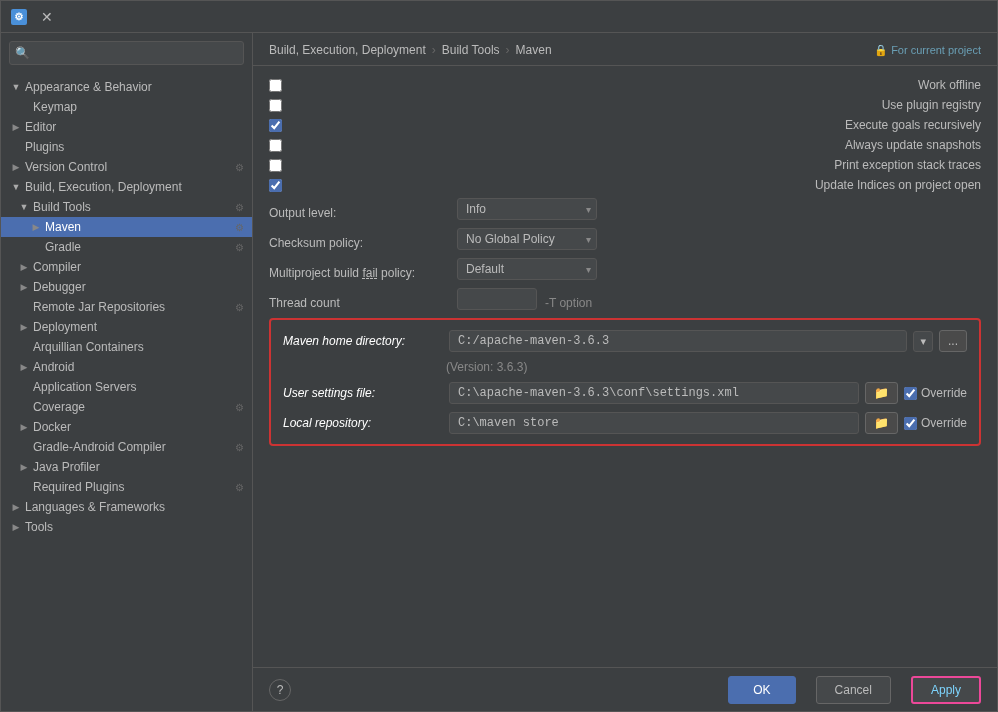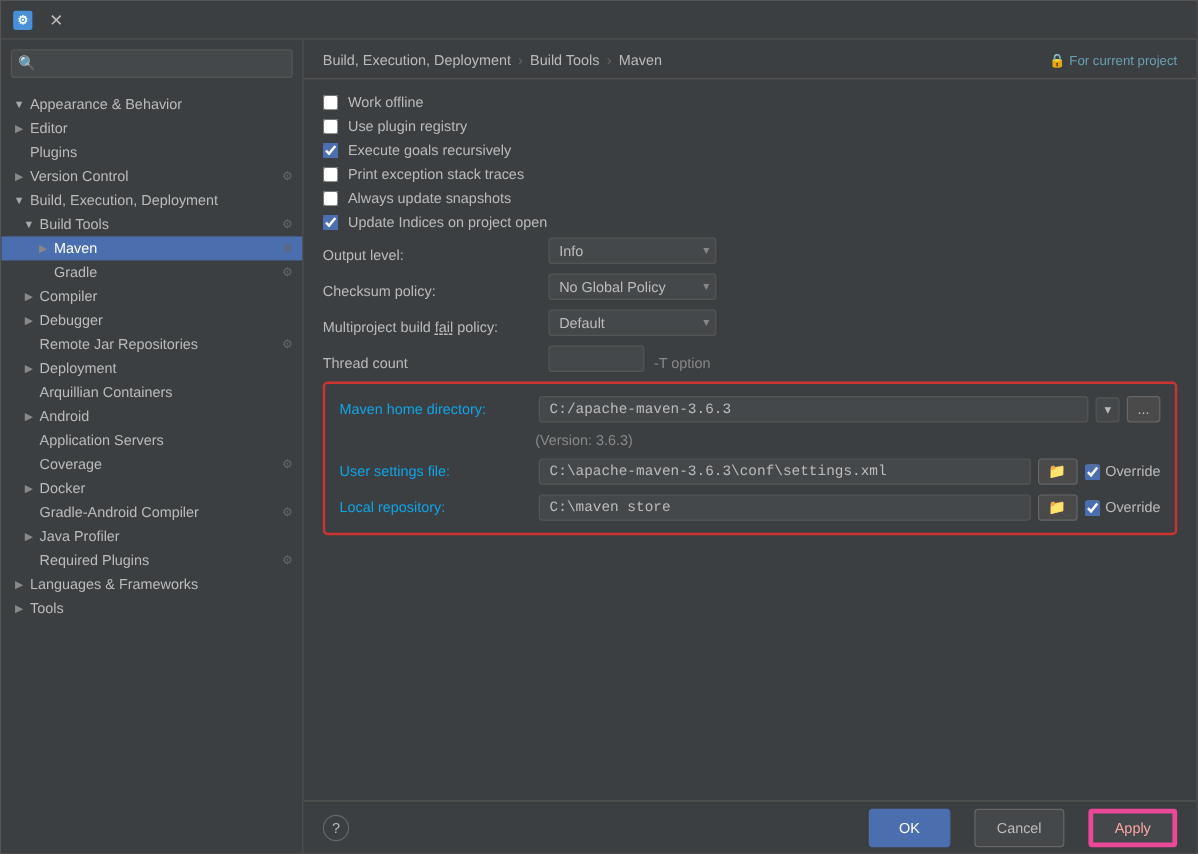--- a/index.html
+++ b/index.html
@@ -183,20 +183,21 @@
 
     .settings-content::-webkit-scrollbar { width: 6px; }
     .settings-content::-webkit-scrollbar-track { background: #3c3f41; }
     .settings-content::-webkit-scrollbar-thumb { background: #555; }
 
     .checkbox-row {
       display: flex;
       align-items: center;
       margin-bottom: 6px;
       gap: 8px;
+      justify-content: space-between;
     }
 
     .checkbox-row input[type="checkbox"] {
       width: 13px;
       height: 13px;
       cursor: pointer;
       accent-color: #4b6eaf;
     }
 
     .checkbox-label {
@@ -275,23 +276,24 @@
     .maven-row {
       display: flex;
       align-items: center;
       margin-bottom: 8px;
       gap: 6px;
     }
 
     .maven-row:last-child { margin-bottom: 0; }
 
     .maven-label {
-      color: #0ea5e9;
+      color: #ffffff;
       font-size: 12px;
       min-width: 160px;
+      font-style: italic;
     }
 
     .maven-path-input {
       flex: 1;
       background: #45484a;
       border: 1px solid #555;
       color: #bbbbbb;
       font-size: 12px;
       padding: 3px 8px;
       border-radius: 3px;
@@ -378,22 +380,22 @@
       border: 1px solid #666;
       color: #bbbbbb;
       font-size: 12px;
       padding: 5px 18px;
       border-radius: 3px;
       cursor: pointer;
     }
 
     .btn-apply {
       background: #45484a;
-      border: 4px solid #ec4899;
-      color: #fca5a5;
+      border: 2px solid #ec4899;
+      color: #7dd3fc;
       font-size: 12px;
       padding: 5px 18px;
       border-radius: 3px;
       cursor: pointer;
       text-align: center;
     }
   </style>
 </head>
 <body>
 
@@ -411,20 +413,24 @@
         <span class="search-icon-inner">🔍</span>
         <input type="text" class="search-input" placeholder="" style="">
       </div>
       <div class="sidebar-tree">
 
         <div class="tree-item">
           <span class="tree-arrow expanded">▼</span>
           <span>Appearance &amp; Behavior</span>
         </div>
 
+        <div class="tree-item indent-1">
+          <span class="tree-arrow" style="width:14px;"></span>
+          <span>Keymap</span>
+        </div>
 
         <div class="tree-item">
           <span class="tree-arrow">▶</span>
           <span>Editor</span>
         </div>
 
         <div class="tree-item">
           <span class="tree-arrow" style="width:14px;"></span>
           <span>Plugins</span>
         </div>
@@ -555,26 +561,26 @@
         </div>
         <div class="checkbox-row">
           <input type="checkbox" id="use-plugin-registry" style="">
           <label class="checkbox-label" for="use-plugin-registry">Use plugin registry</label>
         </div>
         <div class="checkbox-row">
           <input type="checkbox" id="execute-goals" checked="" style="">
           <label class="checkbox-label" for="execute-goals">Execute goals recursively</label>
         </div>
         <div class="checkbox-row">
+          <input type="checkbox" id="always-update" style="">
+          <label class="checkbox-label" for="always-update">Always update snapshots</label>
+        </div>
+        <div class="checkbox-row">
           <input type="checkbox" id="print-exception" style="">
           <label class="checkbox-label" for="print-exception">Print exception stack traces</label>
-        </div>
-        <div class="checkbox-row">
-          <input type="checkbox" id="always-update" style="">
-          <label class="checkbox-label" for="always-update">Always update snapshots</label>
         </div>
         <div class="checkbox-row">
           <input type="checkbox" id="update-indices" checked="" style="">
           <label class="checkbox-label" for="update-indices">Update Indices on project open</label>
         </div>
 
         <div class="form-row" style="margin-top:6px;">
           <span class="form-label">Output level:</span>
           <div class="select-wrapper">
             <select class="form-select" style="min-width:140px;">

